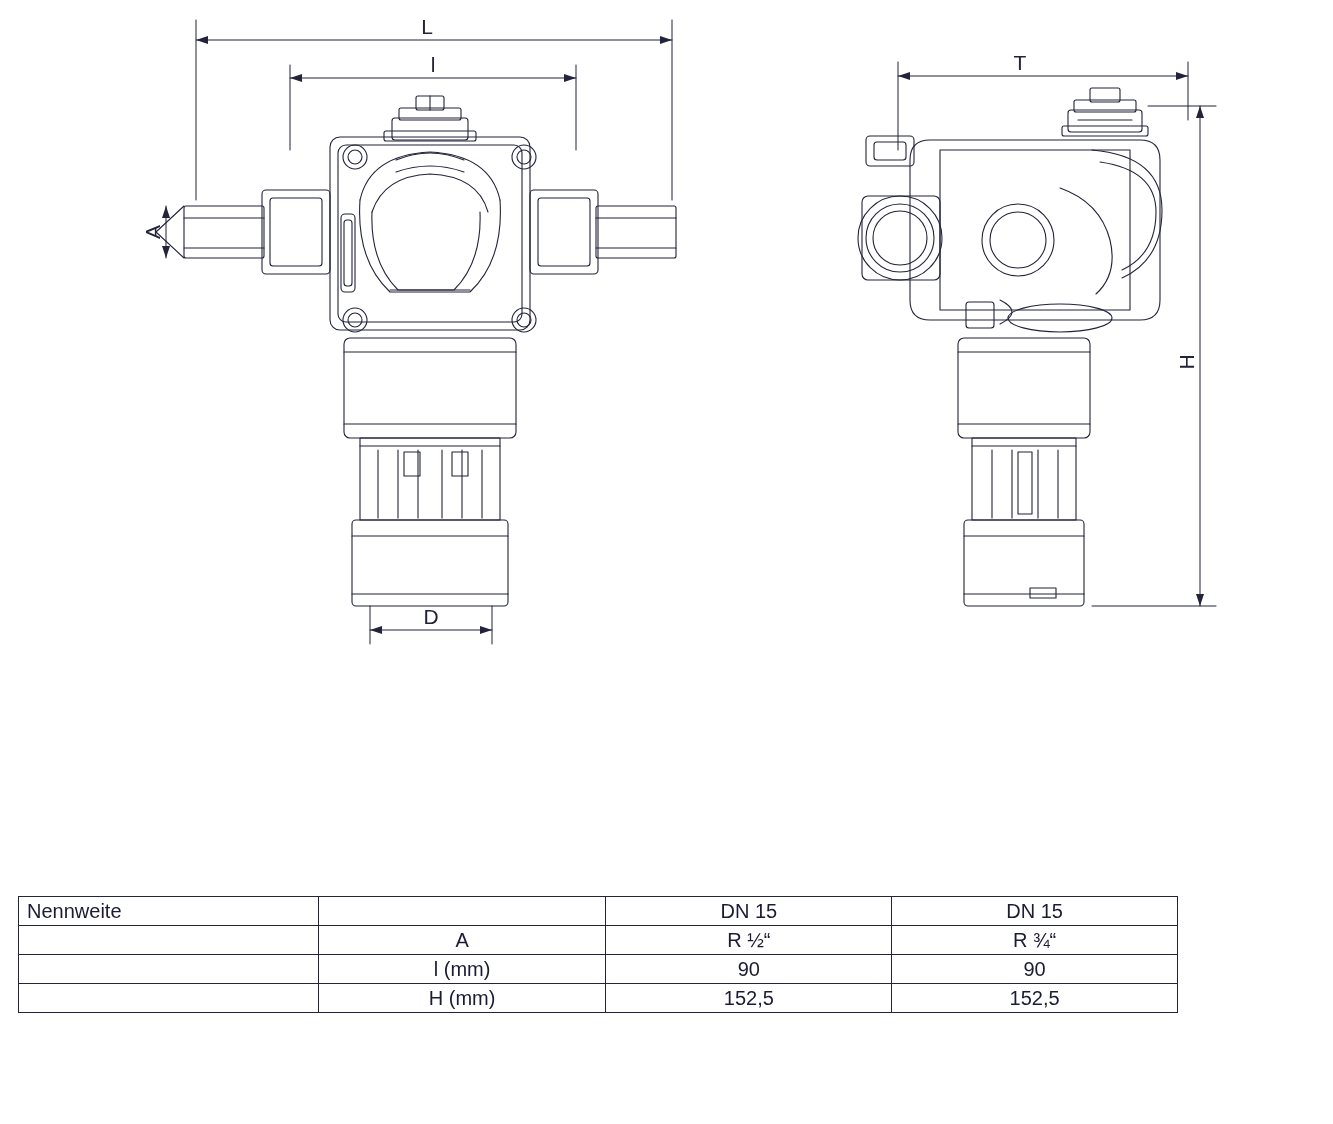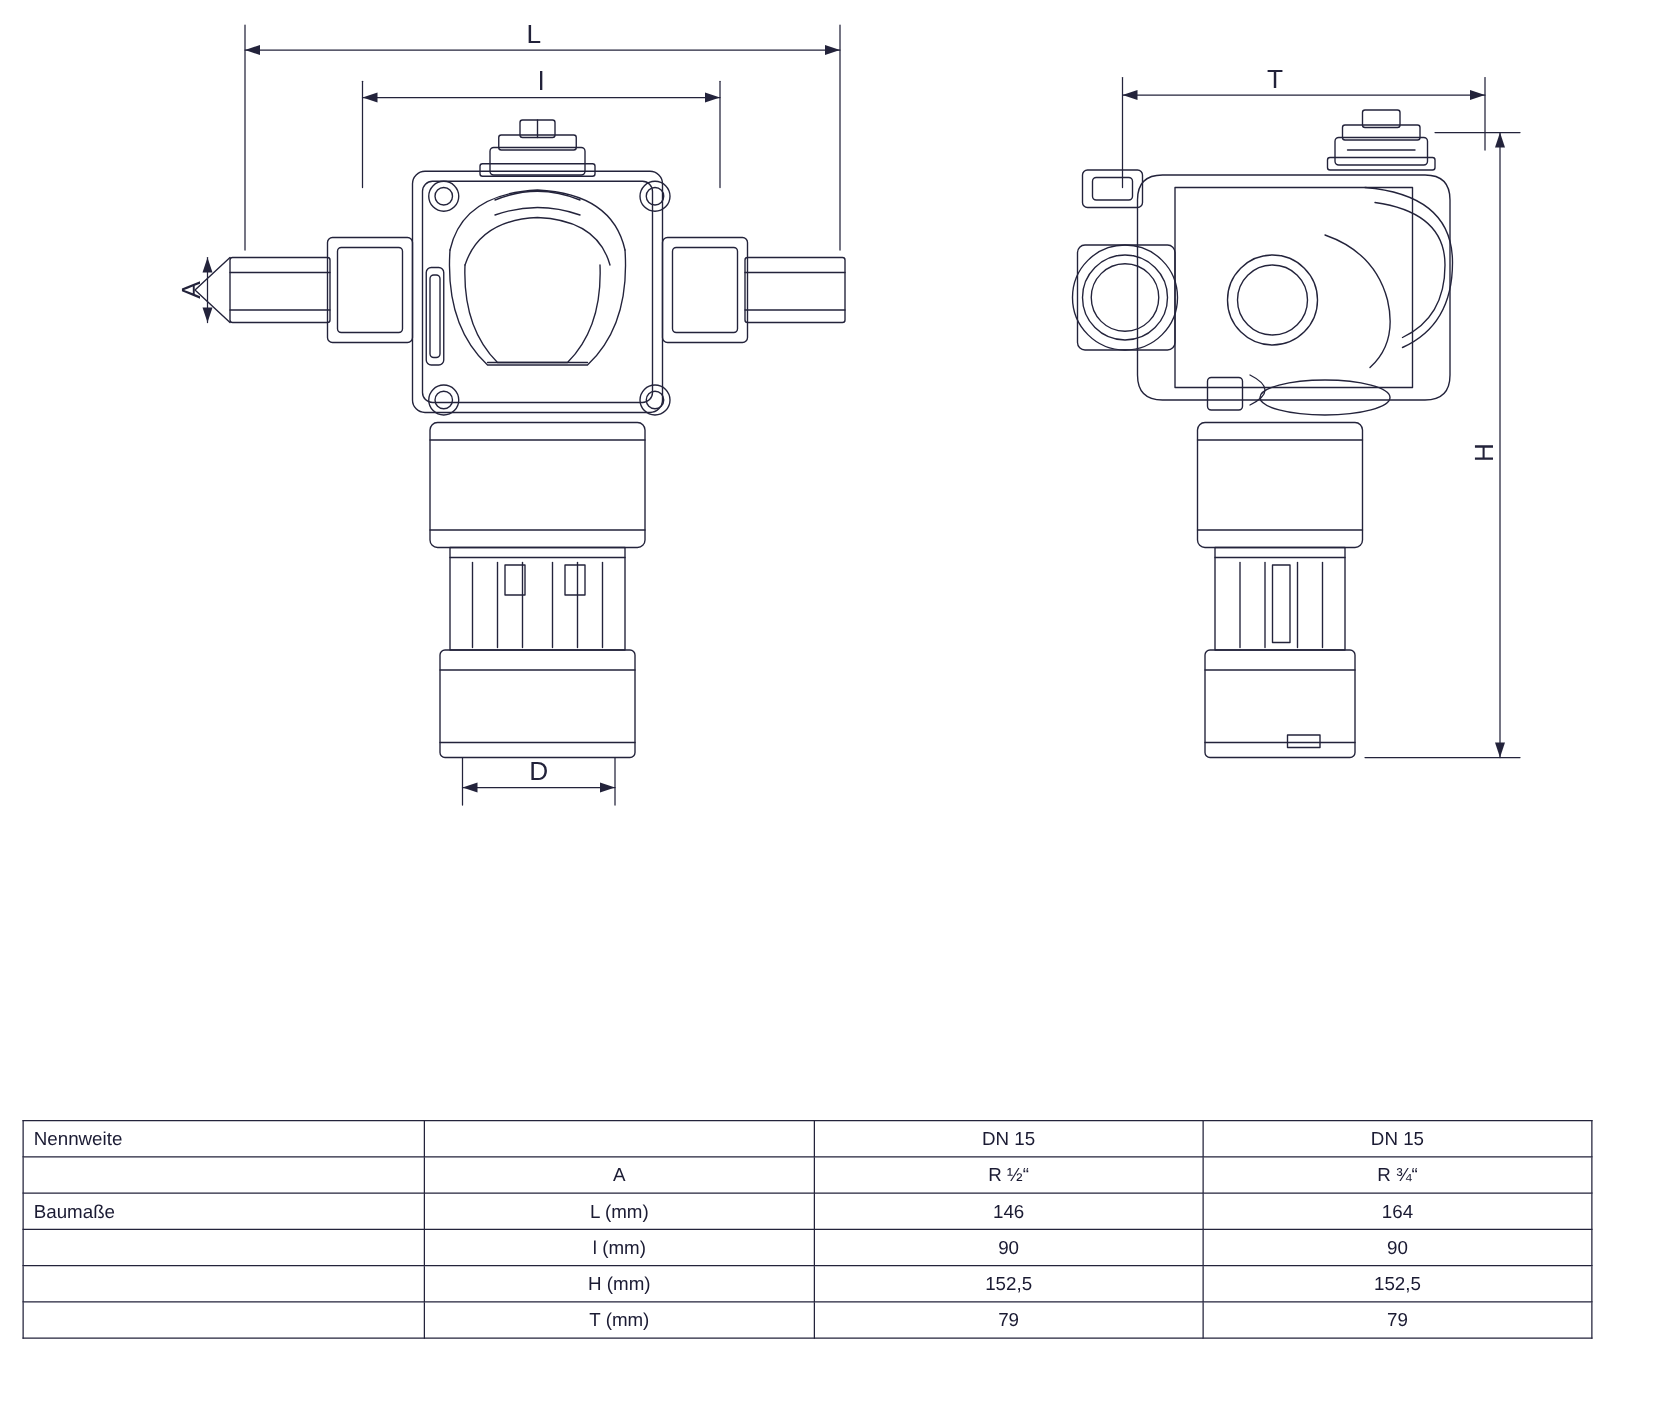--- a/index.html
+++ b/index.html
@@ -29,23 +29,23 @@
   .dimtext {
     font-family: "Liberation Sans", sans-serif;
     font-size: 21px;
     fill: #22223a;
   }
   
   .spec-table {
     position: absolute;
     left: 18px;
     top: 896px;
-    width: 1256px;
+    width: 1160px;
     border-collapse: collapse;
-    font-size: 15px;
+    font-size: 20px;
     color: #1b1b33;
   }
   .spec-table td {
     border: 1px solid #23233b;
     height: 28px;
     padding: 0 8px;
     vertical-align: middle;
     white-space: nowrap;
   }
   .col-label   { width: 330px; text-align: left; padding-left: 20px; }
@@ -234,39 +234,27 @@
         <td class="col-v1">DN 15</td>
         <td class="col-v2">DN 15</td>
       </tr>
       <tr>
         <td class="col-label"></td>
         <td class="col-sym">A</td>
         <td class="col-v1">R ½“</td>
         <td class="col-v2">R ¾“</td>
       </tr>
       <tr>
-        <td class="col-label">Baumaße</td>
-        <td class="col-sym">L (mm)</td>
-        <td class="col-v1">146</td>
-        <td class="col-v2">164</td>
-      </tr>
-      <tr>
         <td class="col-label"></td>
         <td class="col-sym">l (mm)</td>
         <td class="col-v1">90</td>
         <td class="col-v2">90</td>
       </tr>
       <tr>
         <td class="col-label"></td>
         <td class="col-sym">H (mm)</td>
         <td class="col-v1">152,5</td>
         <td class="col-v2">152,5</td>
       </tr>
-      <tr>
-        <td class="col-label"></td>
-        <td class="col-sym">T (mm)</td>
-        <td class="col-v1">79</td>
-        <td class="col-v2">79</td>
-      </tr>
     </tbody>
   </table>
 
 </div>
 
 </body></html>

